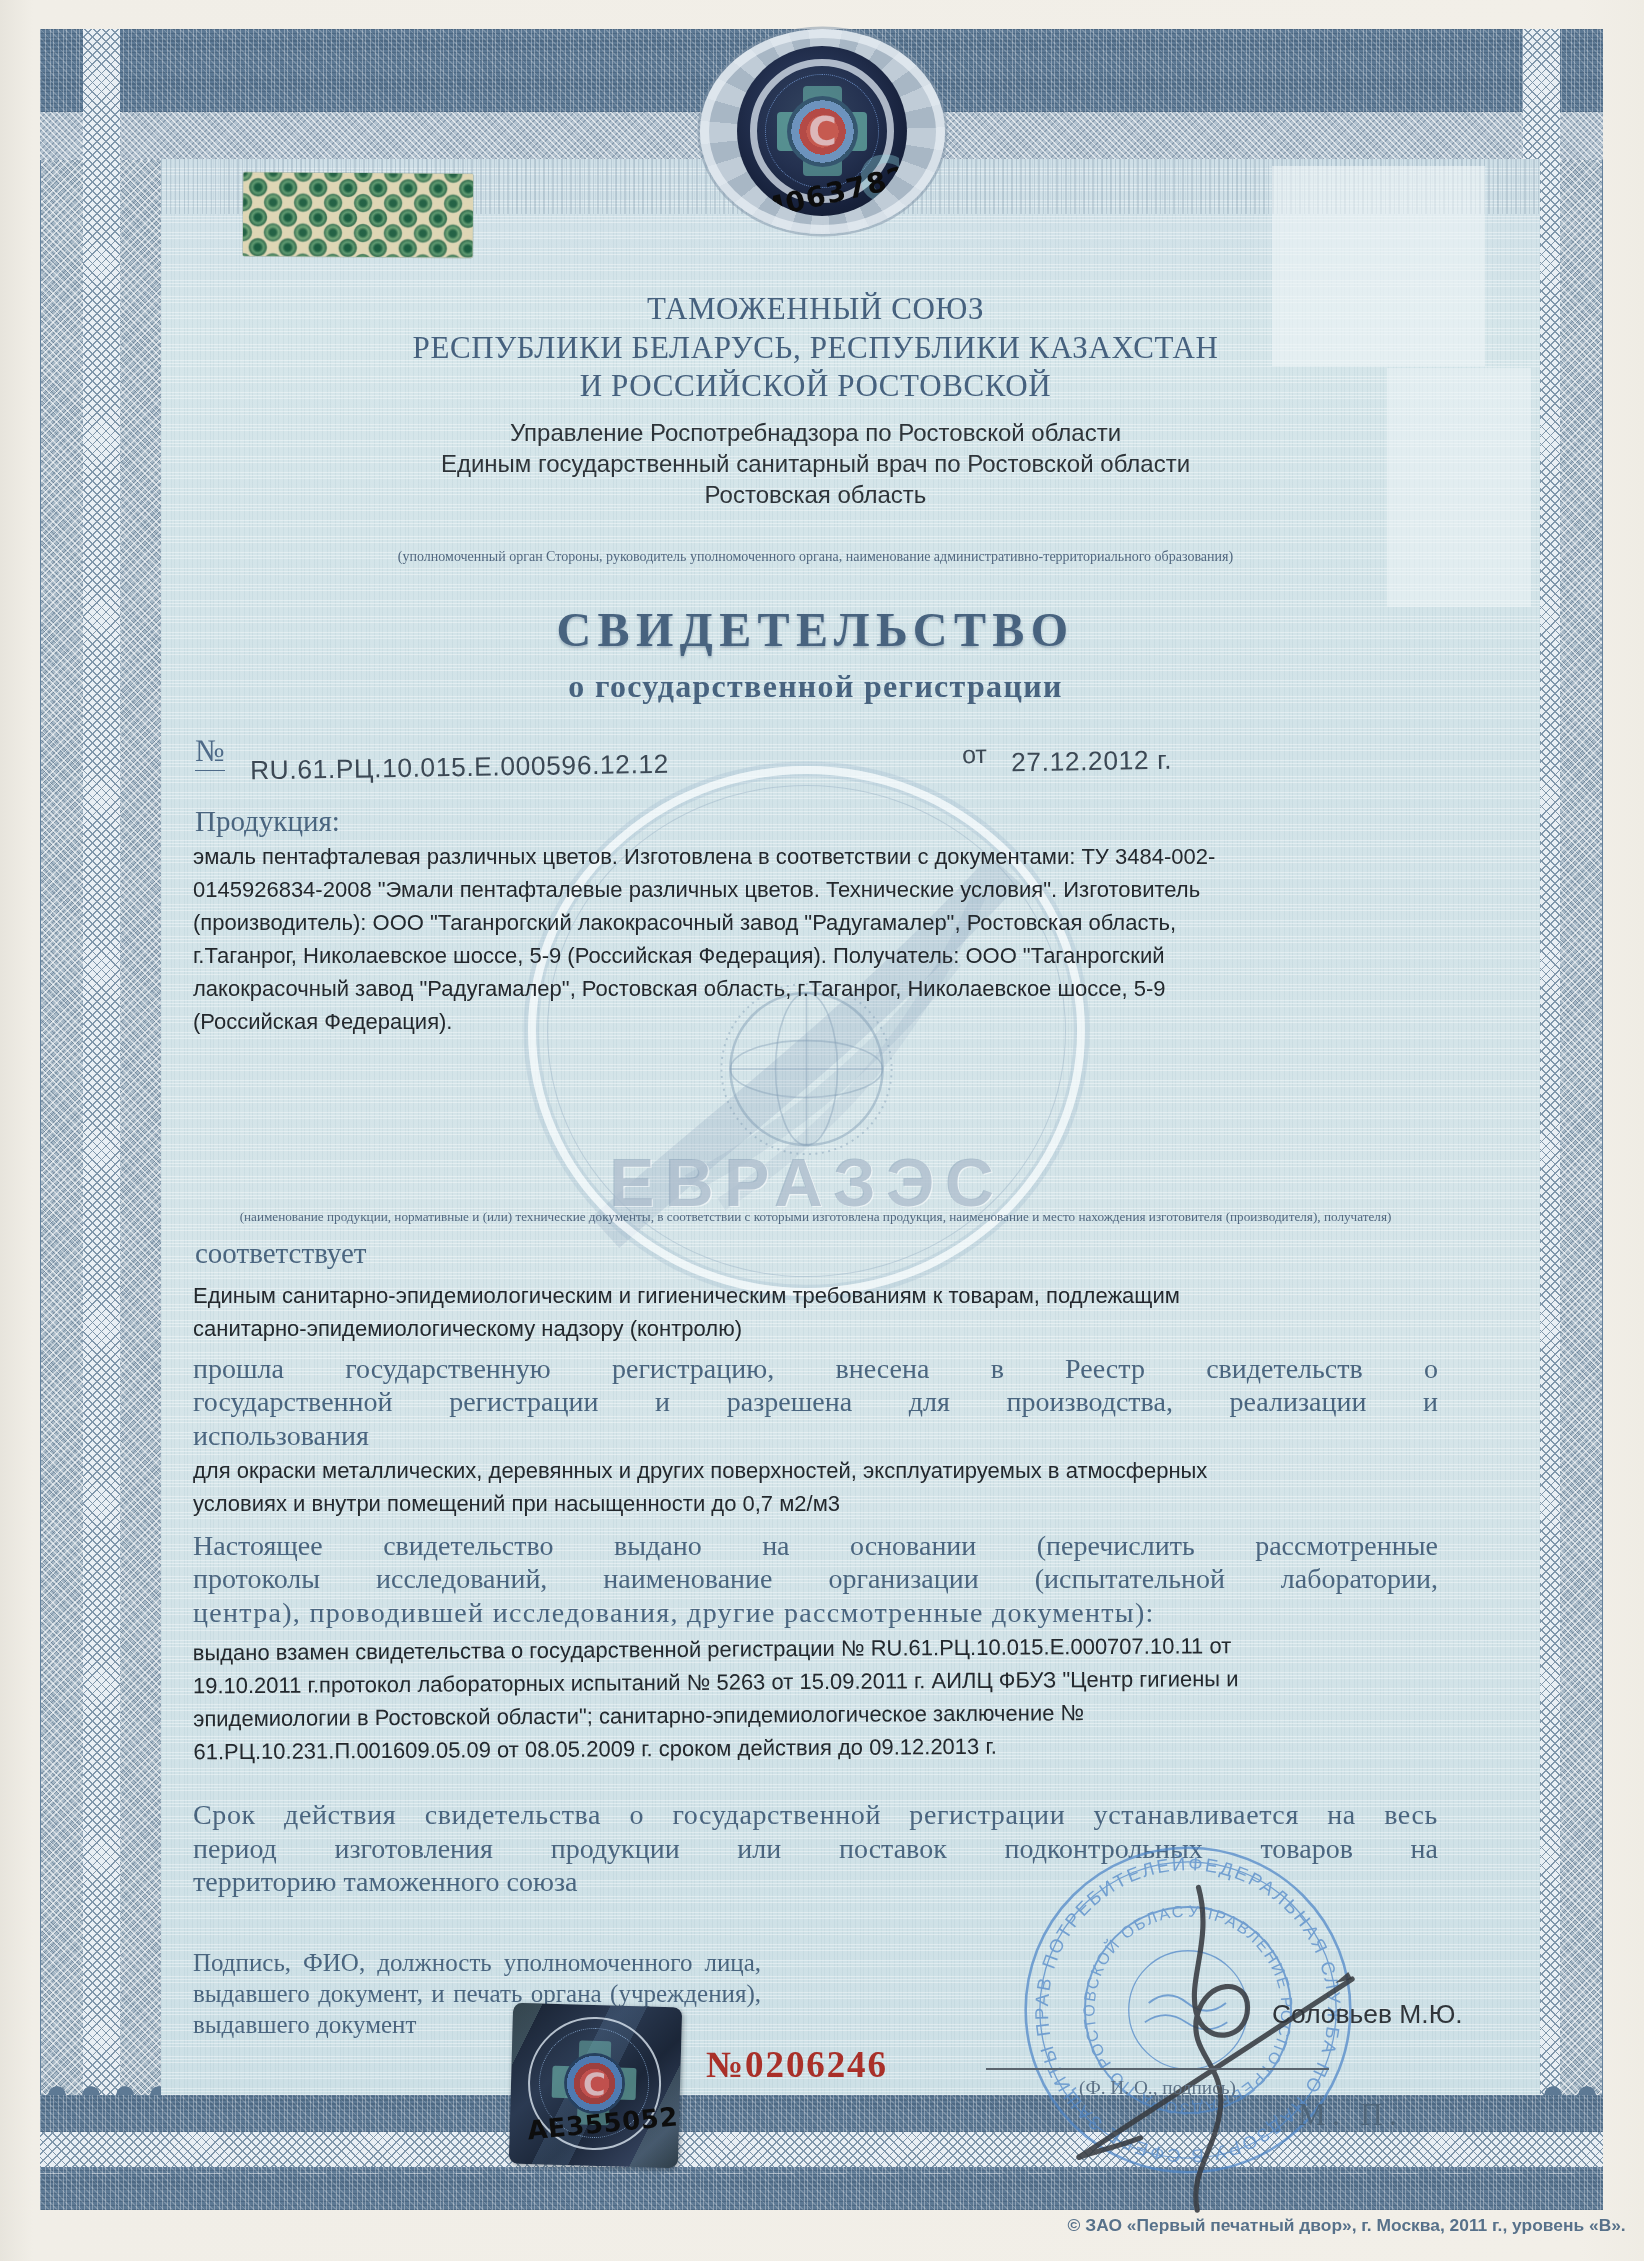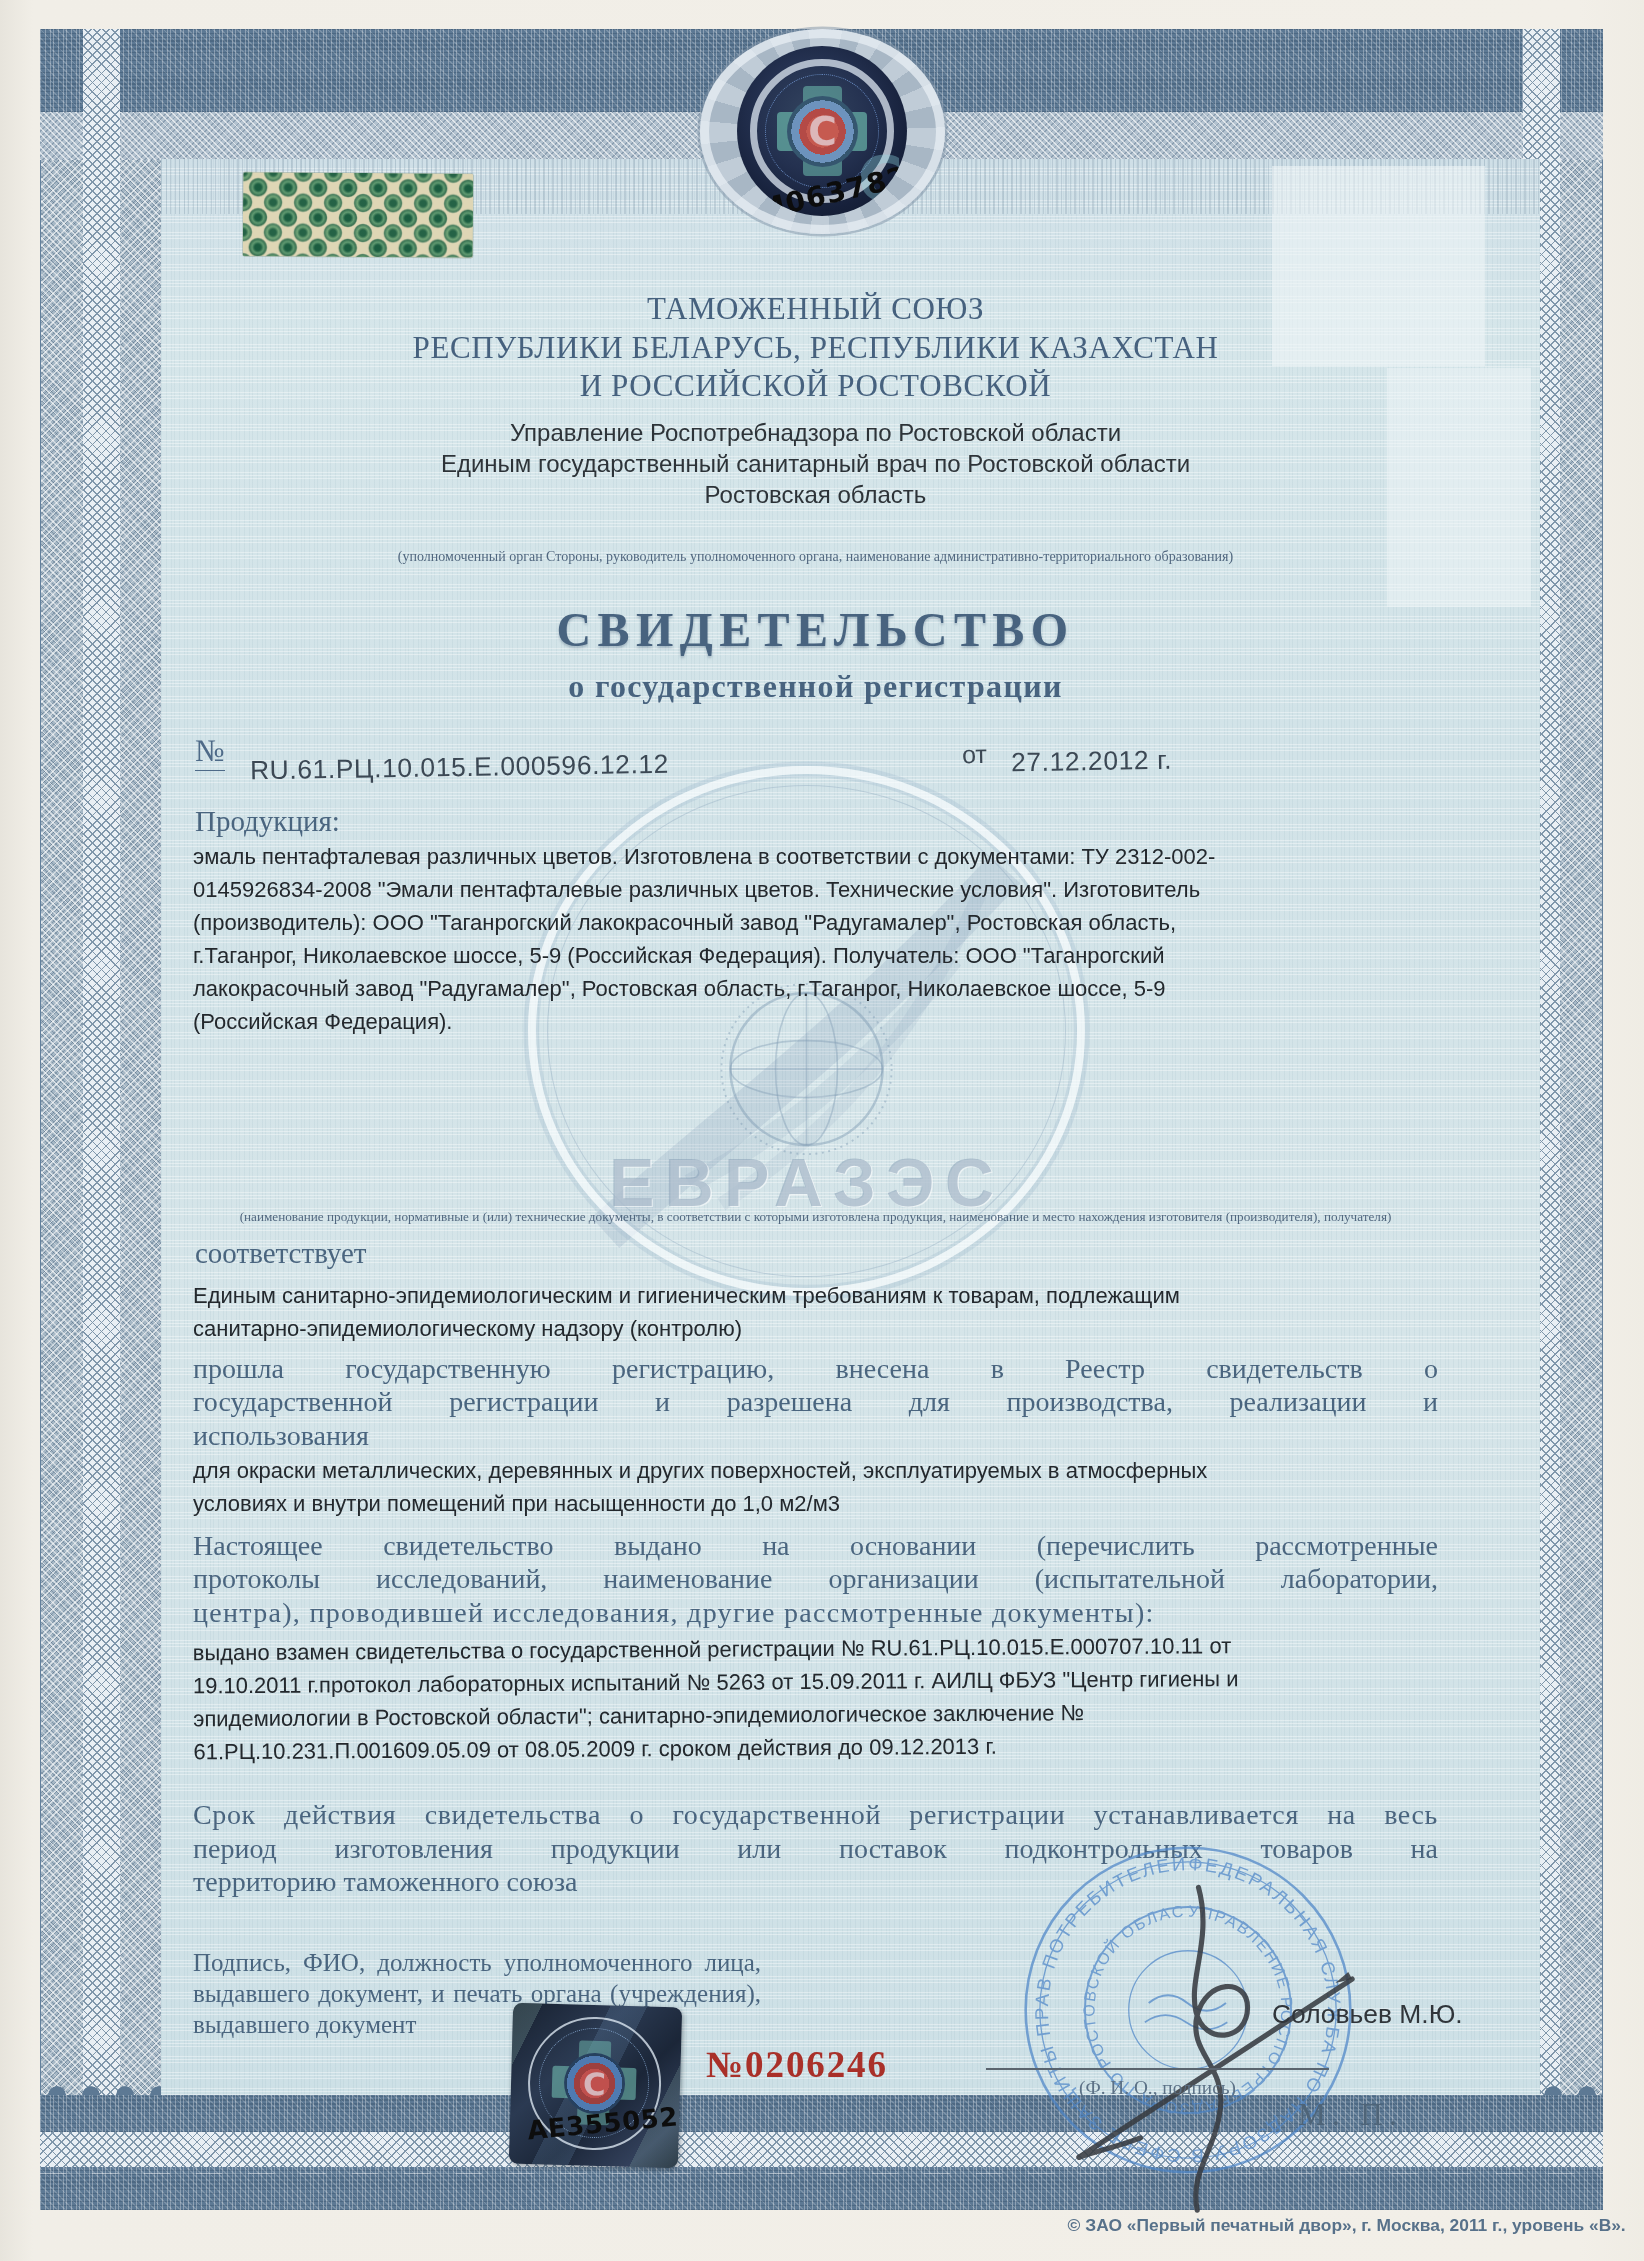--- a/index.html
+++ b/index.html
@@ -198,38 +198,38 @@
 
   <div class="abs col center ser title" style="top:602px;">СВИДЕТЕЛЬСТВО</div>
   <div class="abs col center ser subtitle" style="top:668px;">о государственной регистрации</div>
 
   <div class="abs ser numsym" style="left:195px;top:733px;">№</div>
   <div class="abs sans numval" style="left:250px;top:752px;">RU.61.РЦ.10.015.Е.000596.12.12</div>
   <div class="abs sans" style="left:962px;top:740px;font-size:25px;color:#3c4854;transform:rotate(-1deg);">от</div>
   <div class="abs sans numval" style="left:1011px;top:746px;">27.12.2012 г.</div>
 
   <div class="abs ser" style="left:195px;top:805px;font-size:29px;">Продукция:</div>
-  <div class="abs col sans body34" style="top:840px;">эмаль пентафталевая различных цветов. Изготовлена в соответствии с документами: ТУ 2312-002-</div>
+  <div class="abs col sans body34" style="top:840px;">эмаль пентафталевая различных цветов. Изготовлена в соответствии с документами: ТУ 3484-002-</div>
   <div class="abs col sans body34" style="top:873px;">0145926834-2008 "Эмали пентафталевые различных цветов. Технические условия". Изготовитель</div>
   <div class="abs col sans body34" style="top:906px;">(производитель): ООО "Таганрогский лакокрасочный завод "Радугамалер", Ростовская область,</div>
   <div class="abs col sans body34" style="top:939px;">г.Таганрог, Николаевское шоссе, 5-9 (Российская Федерация).  Получатель: ООО "Таганрогский</div>
   <div class="abs col sans body34" style="top:972px;">лакокрасочный завод "Радугамалер", Ростовская область, г.Таганрог, Николаевское шоссе, 5-9</div>
   <div class="abs col sans body34" style="top:1005px;">(Российская Федерация).</div>
 
   <div class="abs col center ser" style="top:1209px;font-size:13.2px;color:#51677f;">(наименование продукции, нормативные и (или) технические документы, в соответствии с которыми изготовлена продукция, наименование и место нахождения изготовителя (производителя), получателя)</div>
 
   <div class="abs ser" style="left:195px;top:1237px;font-size:29px;">соответствует</div>
   <div class="abs col sans body34" style="top:1279px;">Единым санитарно-эпидемиологическим и гигиеническим требованиям к товарам, подлежащим</div>
   <div class="abs col sans body34" style="top:1312px;">санитарно-эпидемиологическому надзору (контролю)</div>
 
   <div class="abs col ser serpar jline" style="top:1352px;">прошла государственную регистрацию, внесена в Реестр свидетельств о</div>
   <div class="abs col ser serpar jline" style="top:1385px;">государственной регистрации и разрешена для производства, реализации и</div>
   <div class="abs col ser serpar" style="top:1419px;">использования</div>
   <div class="abs col sans body34" style="top:1454px;">для окраски металлических, деревянных и других поверхностей, эксплуатируемых в атмосферных</div>
-  <div class="abs col sans body34" style="top:1487px;">условиях и внутри помещений при насыщенности до 1,0 м2/м3</div>
+  <div class="abs col sans body34" style="top:1487px;">условиях и внутри помещений при насыщенности до 0,7 м2/м3</div>
 
   <div class="abs col ser serpar jline" style="top:1529px;">Настоящее свидетельство выдано на основании (перечислить рассмотренные</div>
   <div class="abs col ser serpar jline" style="top:1562px;">протоколы исследований, наименование организации (испытательной лаборатории,</div>
   <div class="abs col ser serpar" style="top:1596px;letter-spacing:1.3px;">центра), проводившей исследования, другие рассмотренные документы):</div>
   <div class="abs col" style="top:1632px;transform:rotate(-0.4deg);">
     <div class="sans body34">выдано взамен свидетельства о государственной регистрации № RU.61.РЦ.10.015.Е.000707.10.11 от</div>
     <div class="sans body34">19.10.2011 г.протокол лабораторных испытаний № 5263 от 15.09.2011 г. АИЛЦ ФБУЗ "Центр гигиены и</div>
     <div class="sans body34">эпидемиологии в Ростовской области"; санитарно-эпидемиологическое заключение №</div>
     <div class="sans body34">61.РЦ.10.231.П.001609.05.09 от 08.05.2009 г. сроком действия до 09.12.2013 г.</div>
   </div>

